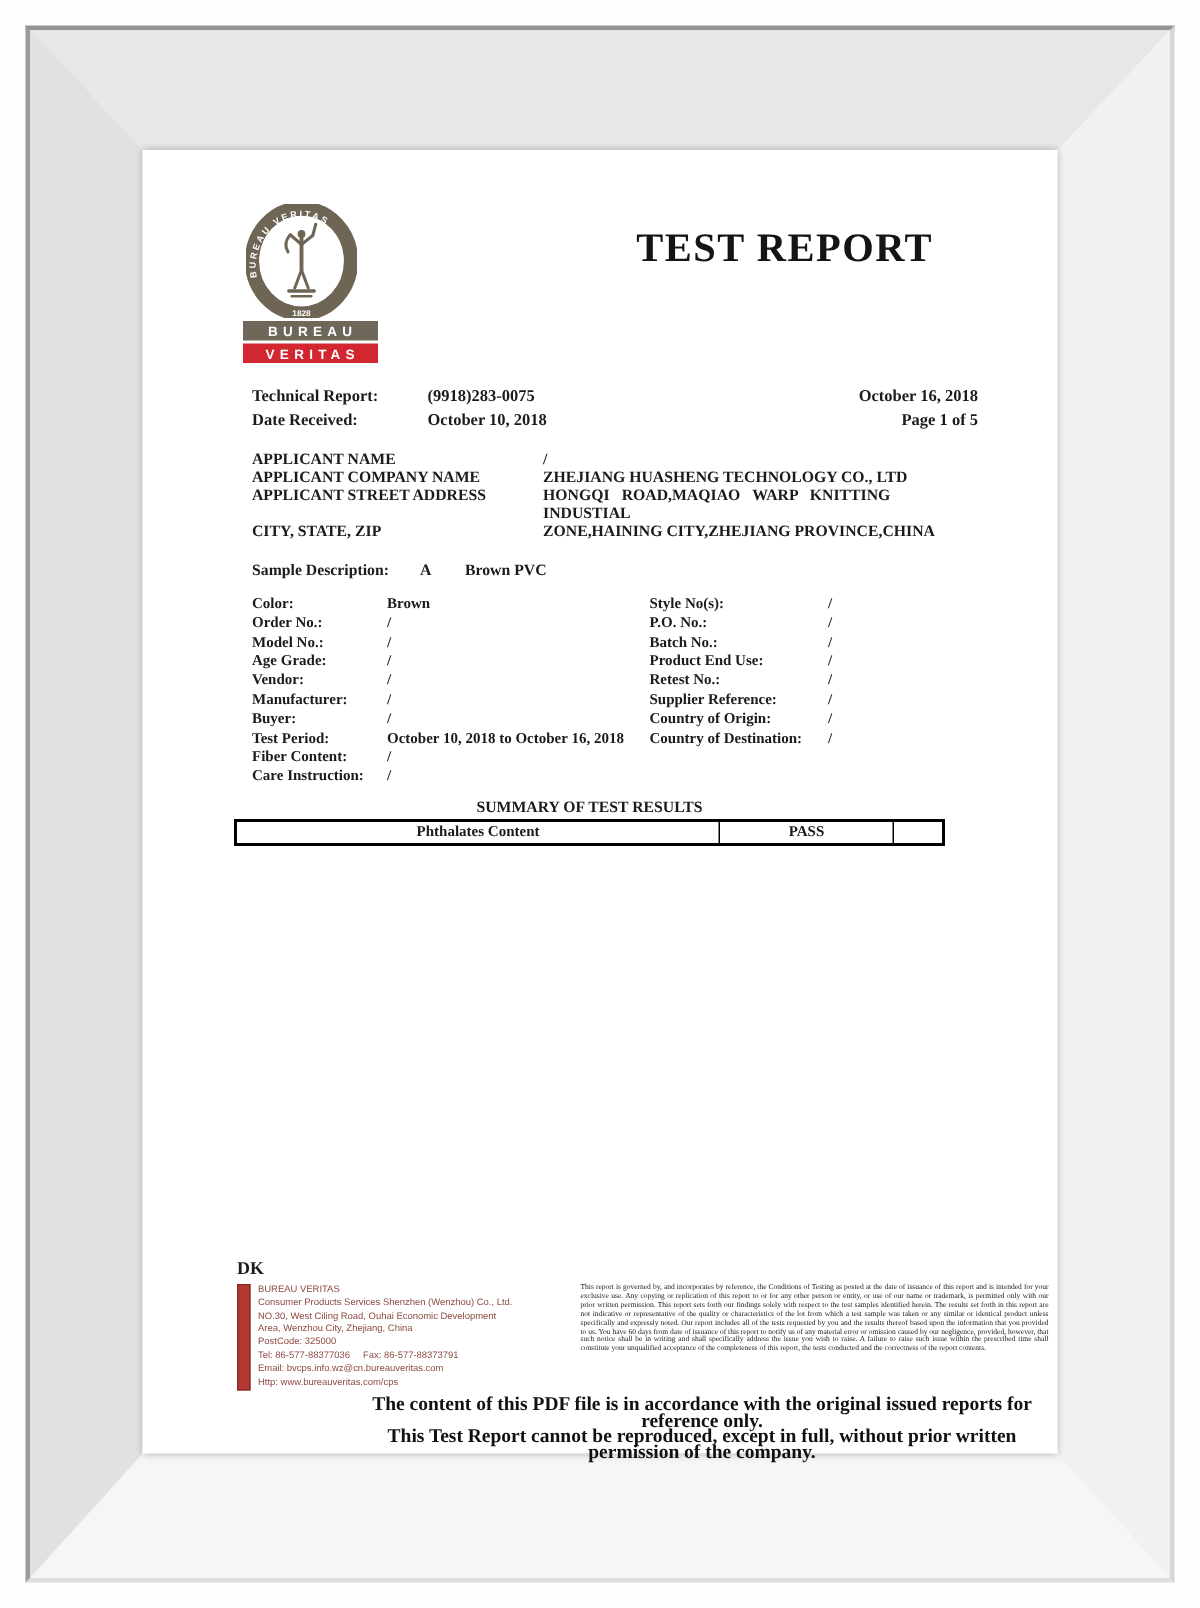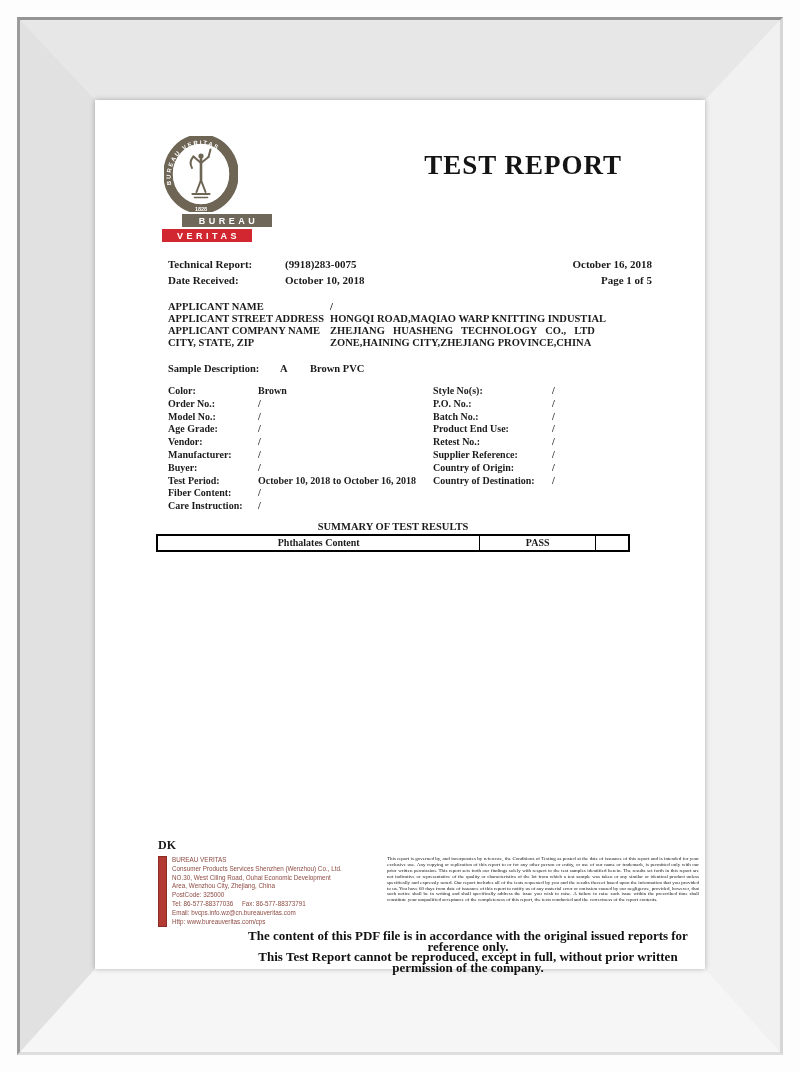--- a/index.html
+++ b/index.html
@@ -20,36 +20,36 @@
               box-shadow:0 0 5px rgba(0,0,0,0.28);
               padding:36px 53px 0 73px; color:#1b1b1b; font-weight:bold; }
 
   
   .doc-header { display:flex; align-items:flex-start; }
   .logo { width:90px; margin-left:-6px; }
   .logo-oval { display:block; margin-left:2px; }
   .logo-bar { width:90px; height:13px; margin-top:2px; display:flex; align-items:center;
               justify-content:center; color:#fff; font-family:"Liberation Sans",sans-serif;
               font-size:9px; font-weight:bold; letter-spacing:3.5px; padding-left:3px; }
-  .bar-bureau  { background:#6e675a;margin-left:20px; }
+  .bar-bureau  { background:#6e675a; }
   .bar-veritas { background:#d22630; }
   .title { margin-left:auto; margin-right:30px; margin-top:14px;
            font-size:27px; letter-spacing:1px; color:#141414; }
 
   
   .meta { margin-top:16px; font-size:11px; }
   .meta-row { display:flex; line-height:13px; }
   .meta-row + .meta-row { margin-top:3px; }
   .m-label { width:117px; flex-shrink:0; }
   .m-value { flex:1; }
   .m-right { margin-left:auto; }
 
   
   .applicant { margin-top:14px; font-size:10.5px; }
-  .app-row { display:flex; line-height:12px; }
+  .app-row { display:flex; line-height:12px;gap:32px; }
   .app-label { width:162px; flex-shrink:0; }
   .app-val { flex:1; }
   .app-row:nth-child(3) .app-val { word-spacing:5.5px; }
 
   
   .sample-row { margin-top:14px; display:flex; font-size:10.5px; line-height:12px; }
   .s-label { width:112px; flex-shrink:0; }
   .s-index { width:30px; flex-shrink:0; }
 
   
@@ -139,26 +139,26 @@
           <span class="m-right">Page 1 of 5</span>
         </div>
       </div>
 
       <div class="applicant">
         <div class="app-row">
           <span class="app-label">APPLICANT NAME</span>
           <span class="app-val">/</span>
         </div>
         <div class="app-row">
+          <span class="app-label">APPLICANT COMPANY NAME</span>
+          <span class="app-val">ZHEJIANG HUASHENG TECHNOLOGY CO., LTD</span>
+        </div>
+        <div class="app-row">
           <span class="app-label">APPLICANT STREET ADDRESS</span>
           <span class="app-val">HONGQI ROAD,MAQIAO WARP KNITTING INDUSTIAL</span>
-        </div>
-        <div class="app-row">
-          <span class="app-label">APPLICANT COMPANY NAME</span>
-          <span class="app-val">ZHEJIANG HUASHENG TECHNOLOGY CO., LTD</span>
         </div>
         <div class="app-row">
           <span class="app-label">CITY, STATE, ZIP</span>
           <span class="app-val">ZONE,HAINING CITY,ZHEJIANG PROVINCE,CHINA</span>
         </div>
       </div>
 
       <div class="sample-row">
         <span class="s-label">Sample Description:</span>
         <span class="s-index">A</span>

